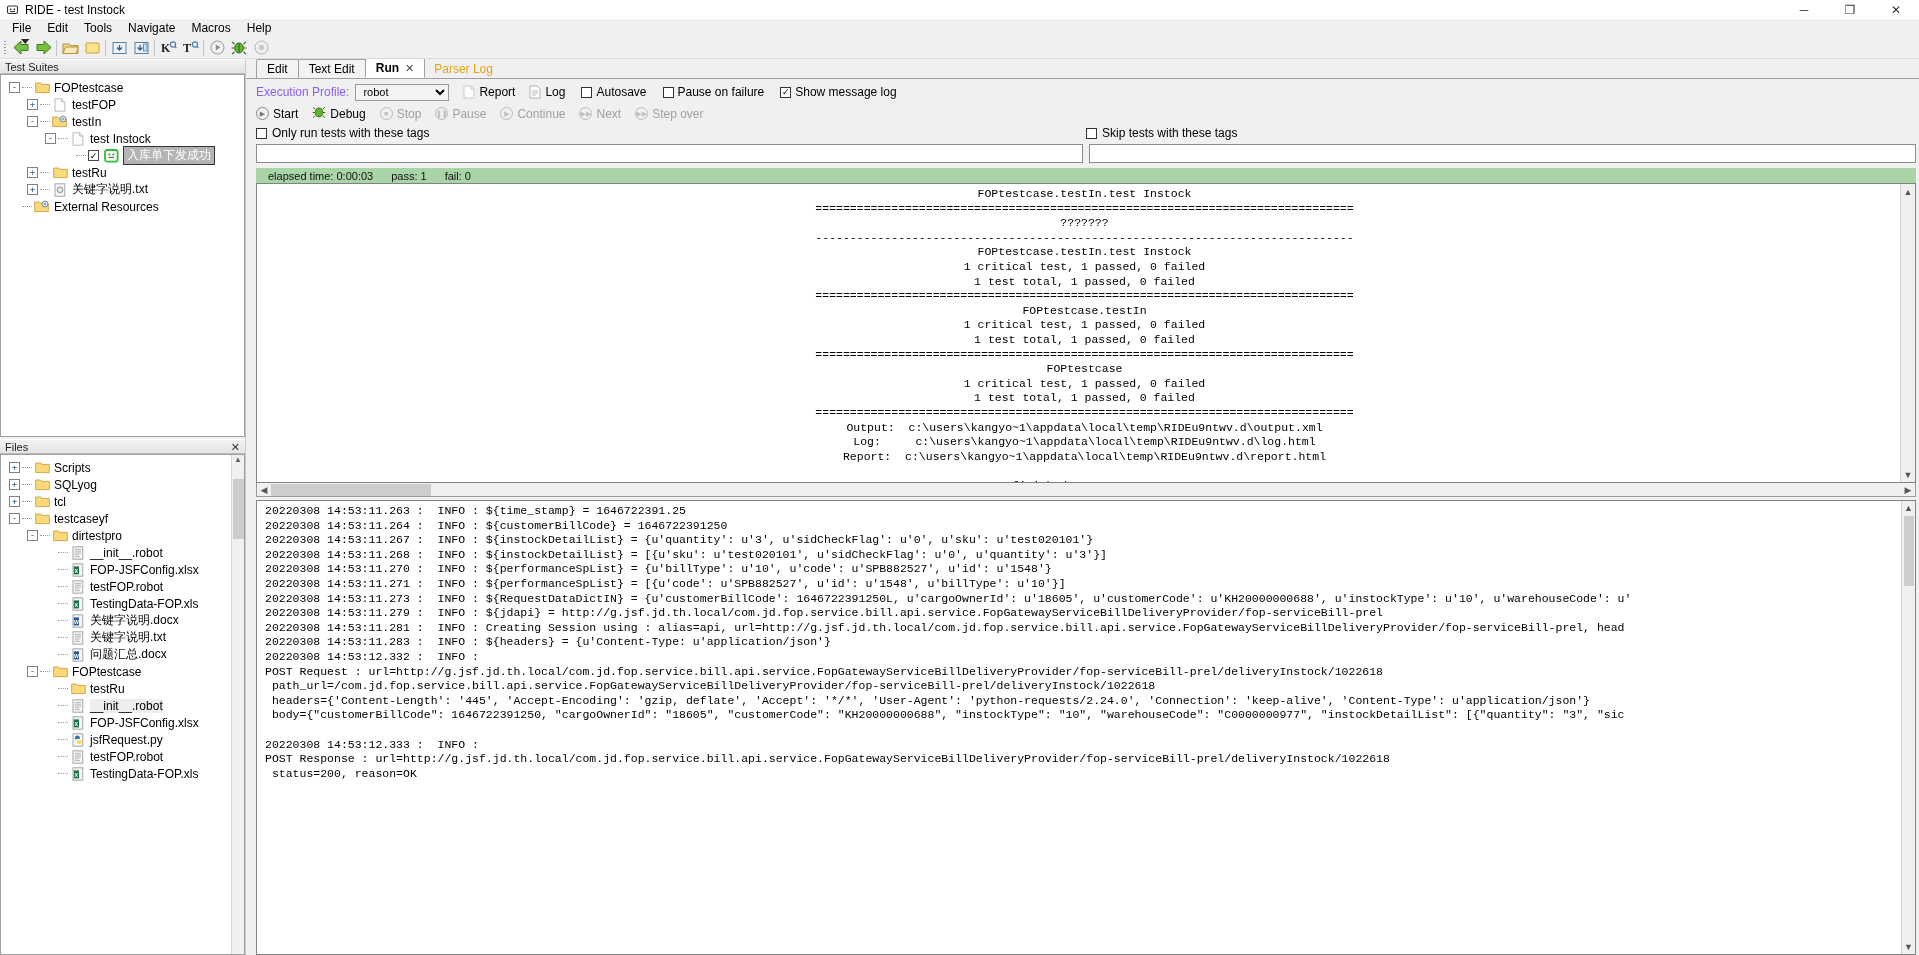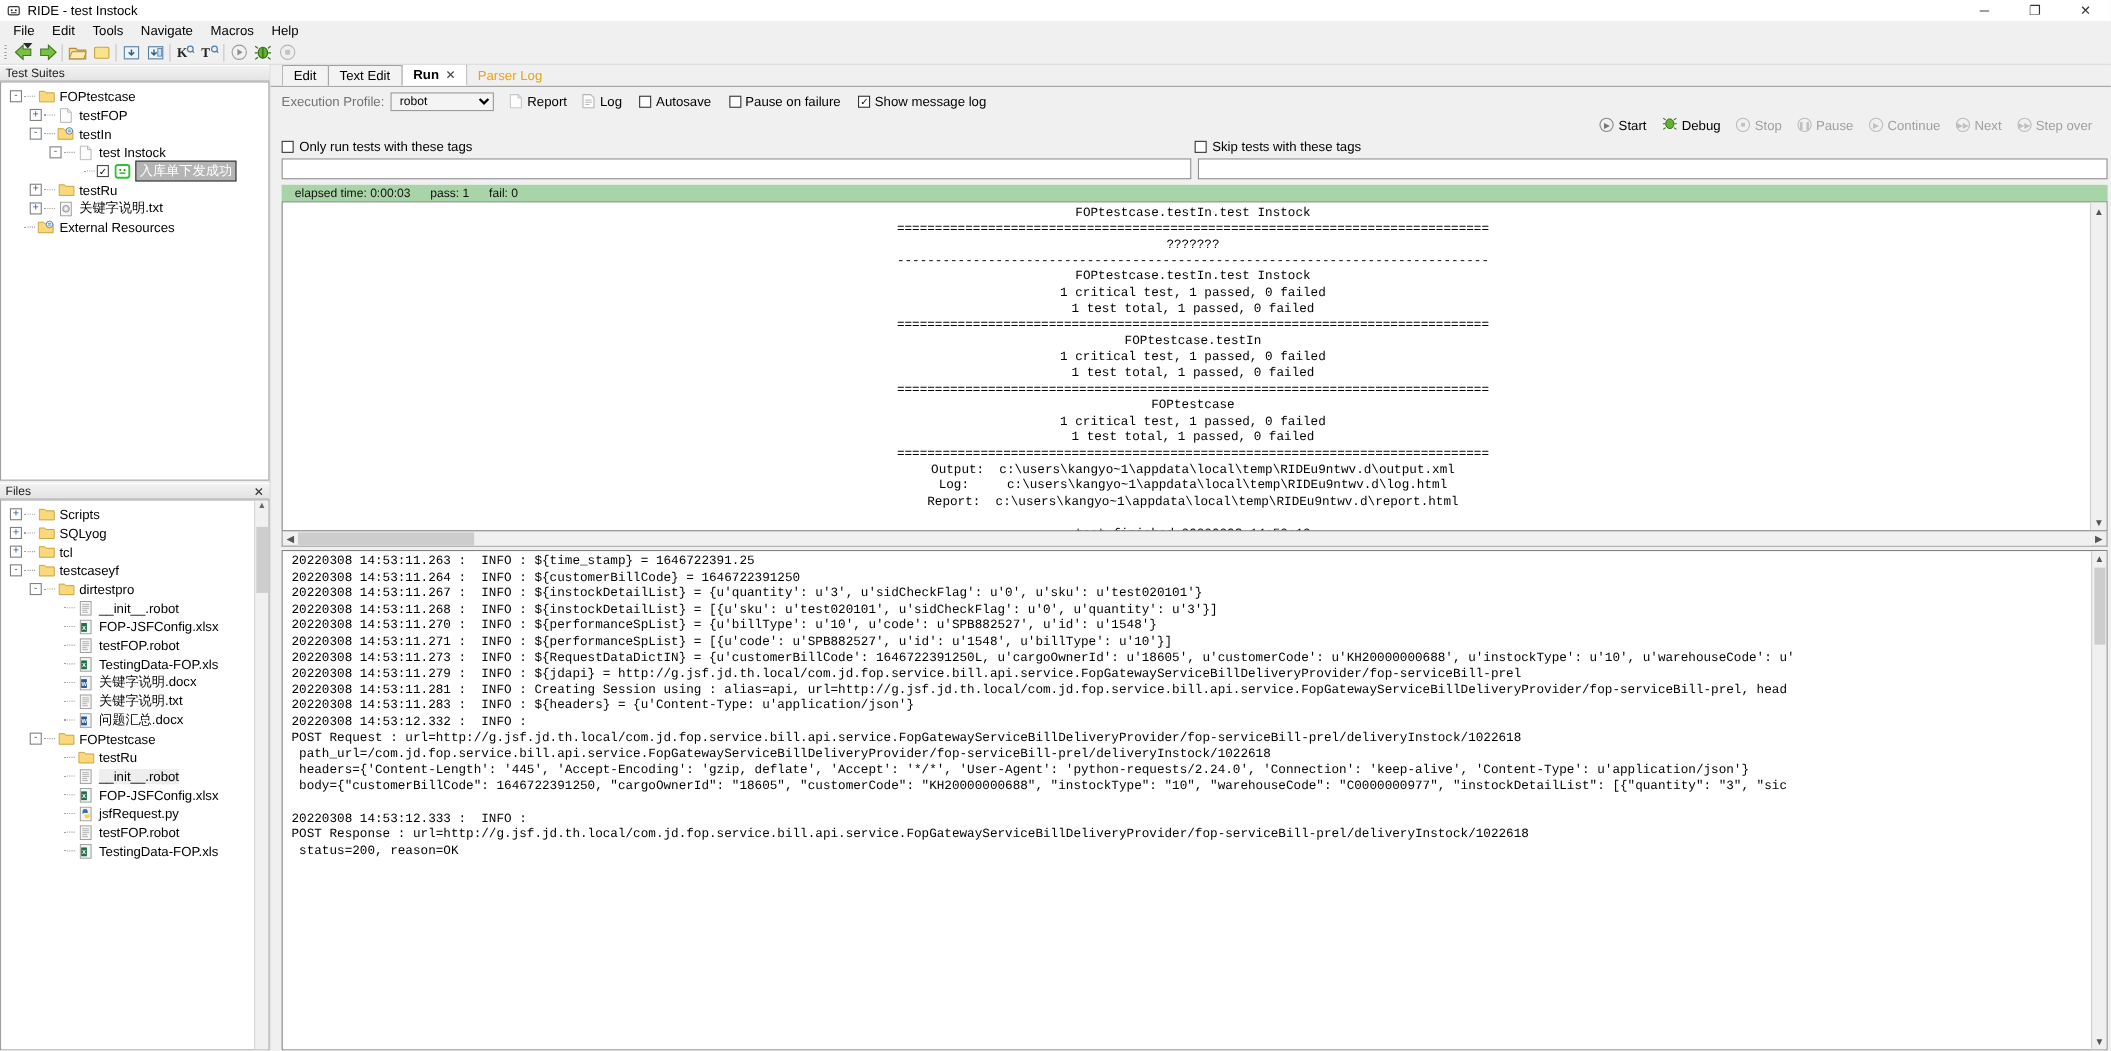--- a/index.html
+++ b/index.html
@@ -83,31 +83,31 @@
     border:1px solid #a0a0a0; border-bottom:none; background:#f3f3f3; font-size:12px;
     margin-right:-1px; border-radius:2px 2px 0 0;
   }
   .tab.active { background:#ffffff; font-weight:bold; height:20px; border-bottom:1px solid #fff;margin-top:43px; }
   .tab.parser { color:#e8a317; border:none; background:transparent; }
   .tab .tabx { font-size:11px; color:#444; font-weight:normal;}
 
   .runpane { flex:1; display:flex; flex-direction:column; min-height:0; padding:2px 3px 0 10px; }
 
   .row1 { height:22px; display:flex; align-items:center; gap:0px; }
-  .lbl { font-size:12px; color:#737373; }
+  .lbl { font-size:12px; color:#8b5cf6; }
   select.profile {
     width:94px; height:17px; font-size:11px; font-family:"Liberation Sans",sans-serif;
     border:1px solid #9a9a9a; background:#f4f4f4; margin-left:6px; padding-left:3px;
   }
   .iconbtn { display:flex; align-items:center; gap:4px; margin-left:14px; font-size:12px;}
   .docicon { width:12px;height:14px; }
   .cbwrap { display:flex; align-items:center; gap:4px; margin-left:16px; font-size:12px;}
   .cbox { width:11px; height:11px; border:1px solid #333; background:#fff; display:inline-flex; align-items:center; justify-content:center; font-size:9px;}
 
-  .row2 { height:21px; display:flex; align-items:center;justify-content:flex-end; }
+  .row2 { height:21px; display:flex; align-items:center; }
   .runbtn { display:flex; align-items:center; gap:4px; margin-right:14px; font-size:12px;}
   .runbtn.dis { color:#a0a0a0; }
   .circ { width:13px;height:13px;border-radius:50%;border:1px solid #888; display:inline-flex;align-items:center;justify-content:center;font-size:7px;color:#777;}
   .circ.dis{ border-color:#bbb; color:#c0c0c0;}
 
   .row3 { height:24px; display:flex; align-items:center; gap:6px; }
   .arg-input { flex:1; height:17px; border:1px solid #8d8d8d; background:#fff; }
   .row4 { height:18px; display:flex; align-items:center; }
   .tagcol { display:flex; align-items:center; gap:5px; }
   .row5 { height:23px; display:flex; gap:6px; padding-top:2px;}

